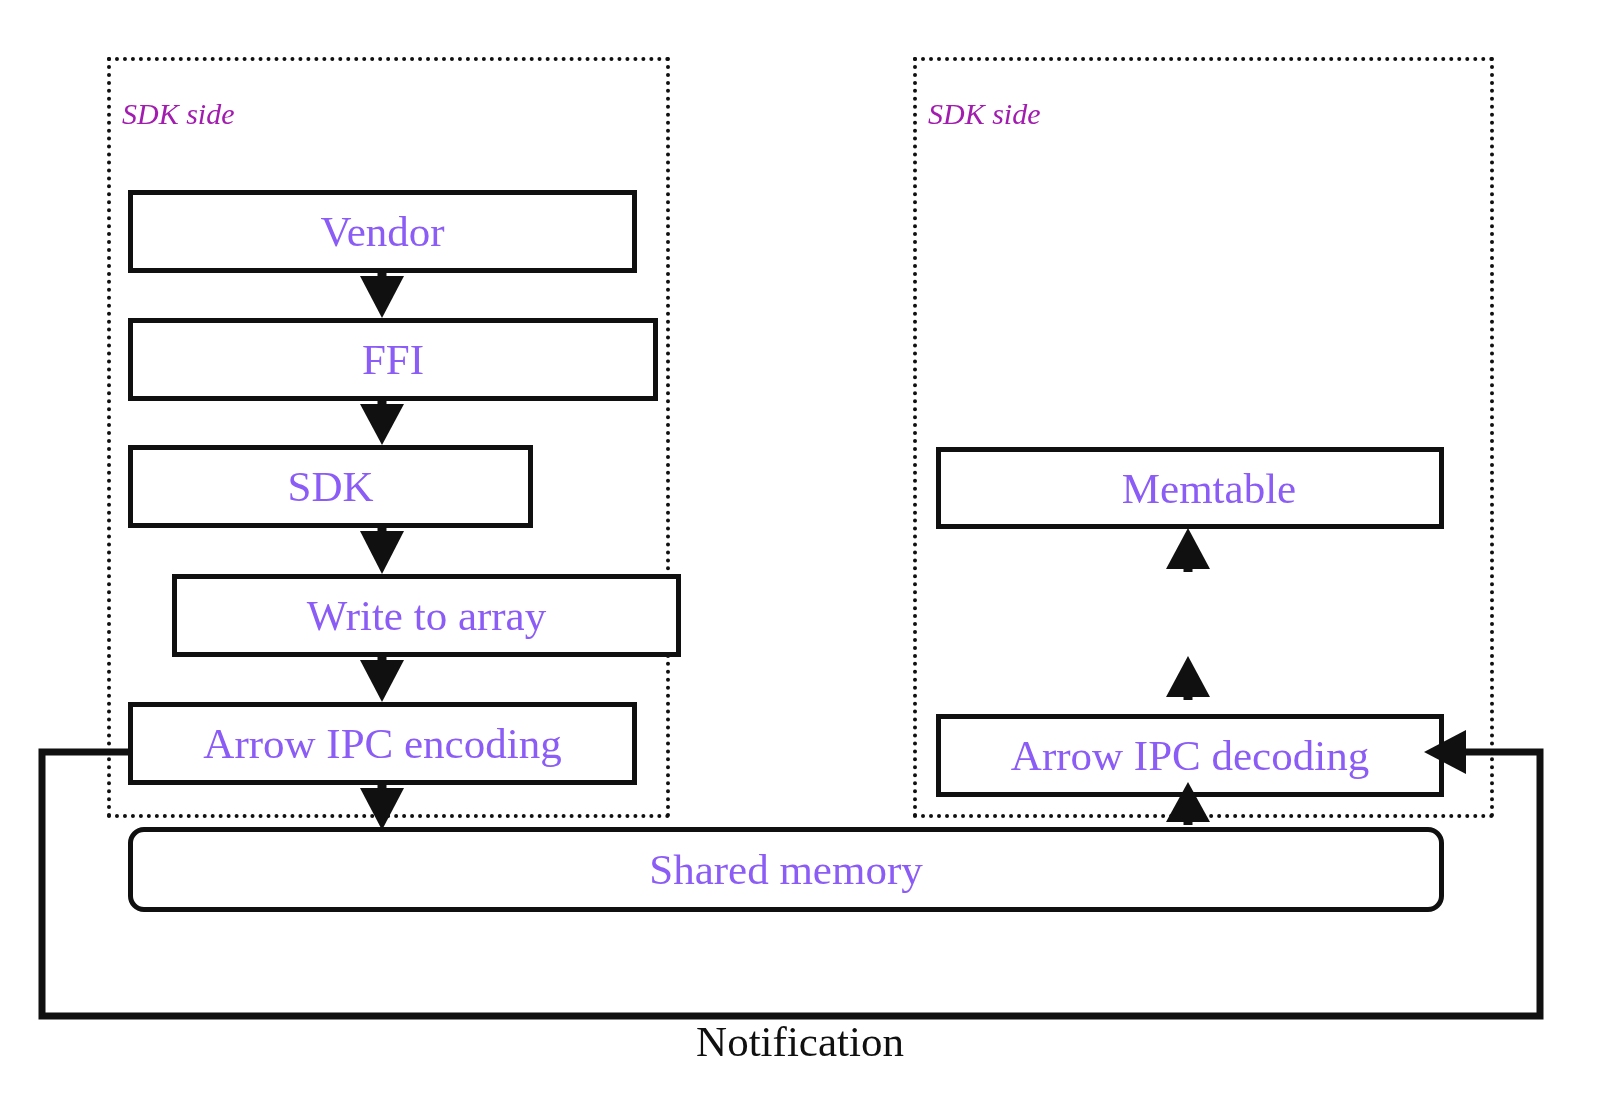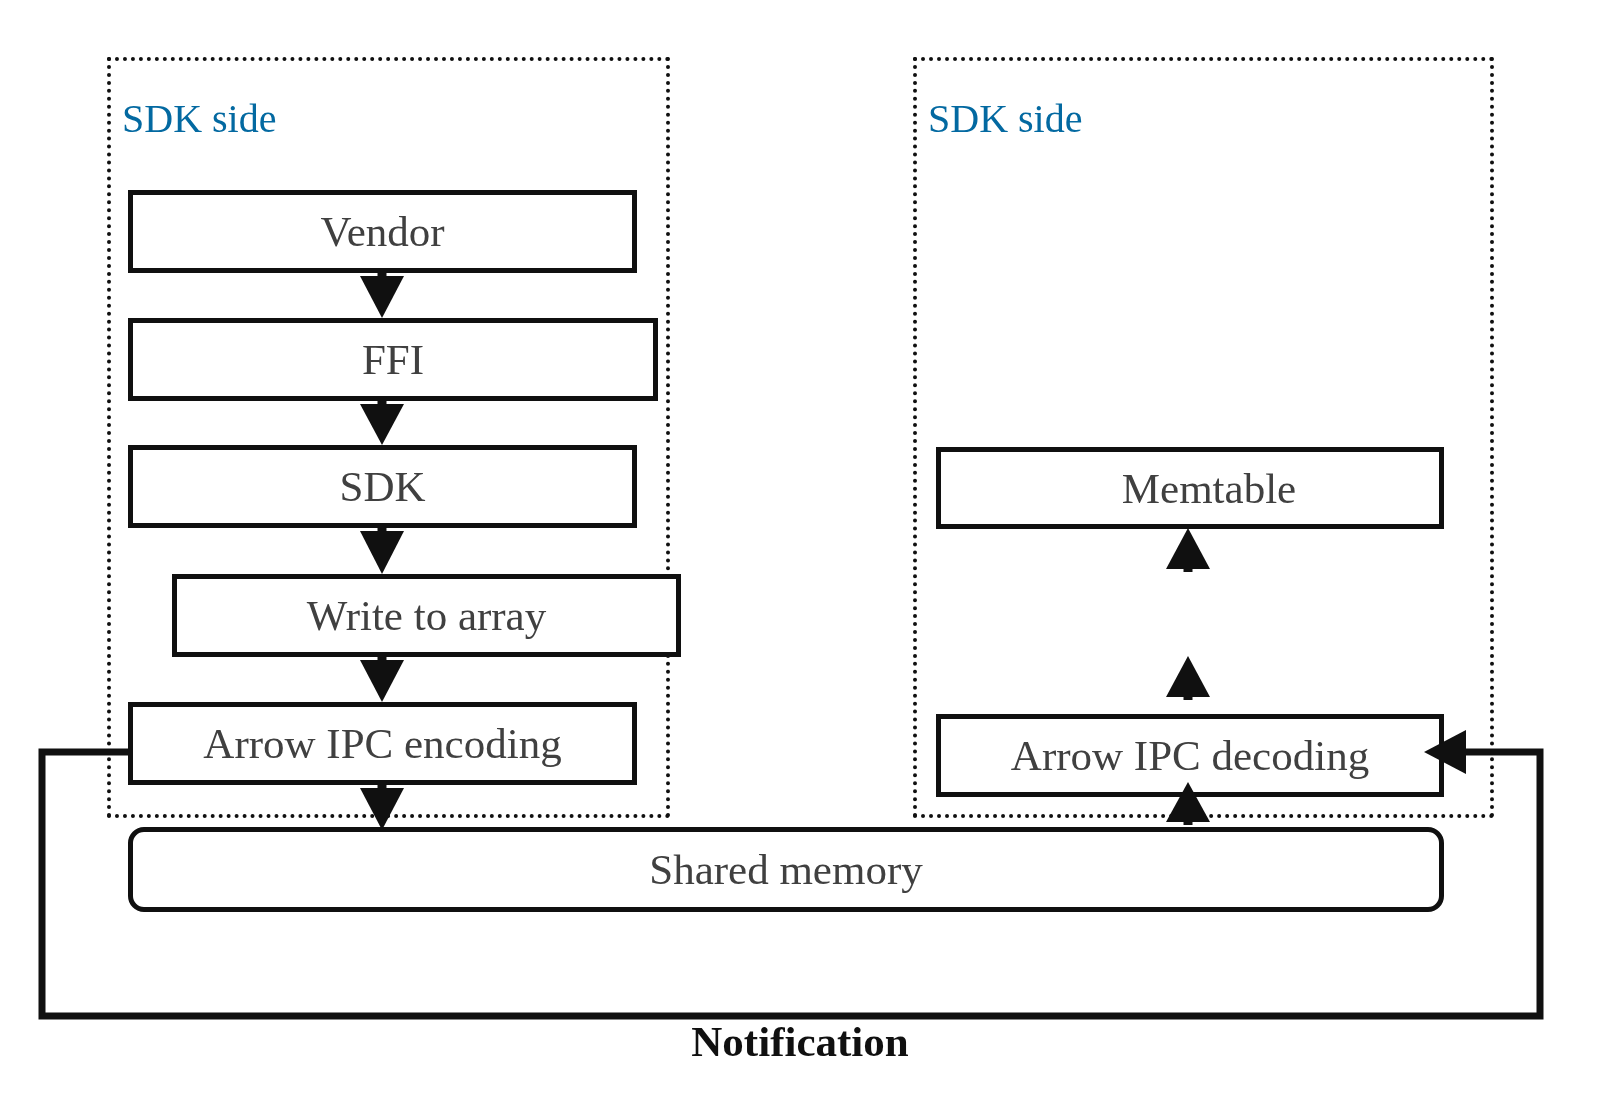--- a/index.html
+++ b/index.html
@@ -25,36 +25,37 @@
 
   
   .group-box {
     position: absolute;
     border: 4px dotted #101010;
     box-sizing: border-box;
     background: transparent;
   }
   .group-label {
     position: absolute;
-    font-size: 40px;
+    font-size: 30px;
     line-height: 1;
-    color: #0369a1;
+    color: #a21caf;
     white-space: nowrap;
+    font-style: italic;
   }
 
   
   .pbox {
     position: absolute;
     box-sizing: border-box;
     border: 5px solid #101010;
     background: #ffffff;
     display: flex;
     align-items: center;
     justify-content: center;
-    color: #404040;
+    color: #8b5cf6;
   }
   .pbox span {
     font-size: 43px;
     line-height: 1;
     white-space: nowrap;
   }
 
   .caption {
     position: absolute;
     font-size: 43px;
@@ -84,21 +85,21 @@
   <div class="group-label" style="left:928px; top:99px;">SDK side</div>
 
   <div class="pbox" style="left:128px; top:190px; width:509px; height:83px;">
     <span>Vendor</span>
   </div>
 
   <div class="pbox" style="left:128px; top:318px; width:530px; height:83px;">
     <span>FFI</span>
   </div>
 
-  <div class="pbox" style="left:128px; top:445px; width:509px; height:83px;">
+  <div class="pbox" style="left:128px; top:445px; width:405px; height:83px;">
     <span>SDK</span>
   </div>
 
   <div class="pbox" style="left:128px; top:574px; width:509px; height:83px;margin-left:44px;">
     <span>Write to array</span>
   </div>
 
   <div class="pbox" style="left:128px; top:702px; width:509px; height:83px;">
     <span>Arrow IPC encoding</span>
   </div>
@@ -109,21 +110,21 @@
 
 
   <div class="pbox" style="left:936px; top:702px; width:508px; height:83px;margin-top:12px;">
     <span>Arrow IPC decoding</span>
   </div>
 
   <div class="pbox" style="left:128px; top:827px; width:1316px; height:85px;border-radius:16px;">
     <span>Shared memory</span>
   </div>
 
-  <div class="caption" style="left:0px; top:1020px; width:1600px;font-weight:bold;">Notification</div>
+  <div class="caption" style="left:0px; top:1020px; width:1600px;">Notification</div>
 
   <svg class="overlay" viewBox="0 0 1600 1120" xmlns="http://www.w3.org/2000/svg">
 
     <g>
       <line x1="382" y1="273" x2="382" y2="300" stroke="#101010" stroke-width="9"></line>
       <polygon points="360,276 404,276 382,318" fill="#101010"></polygon>
     </g>
 
     <g>
       <line x1="382" y1="401" x2="382" y2="428" stroke="#101010" stroke-width="9"></line>

